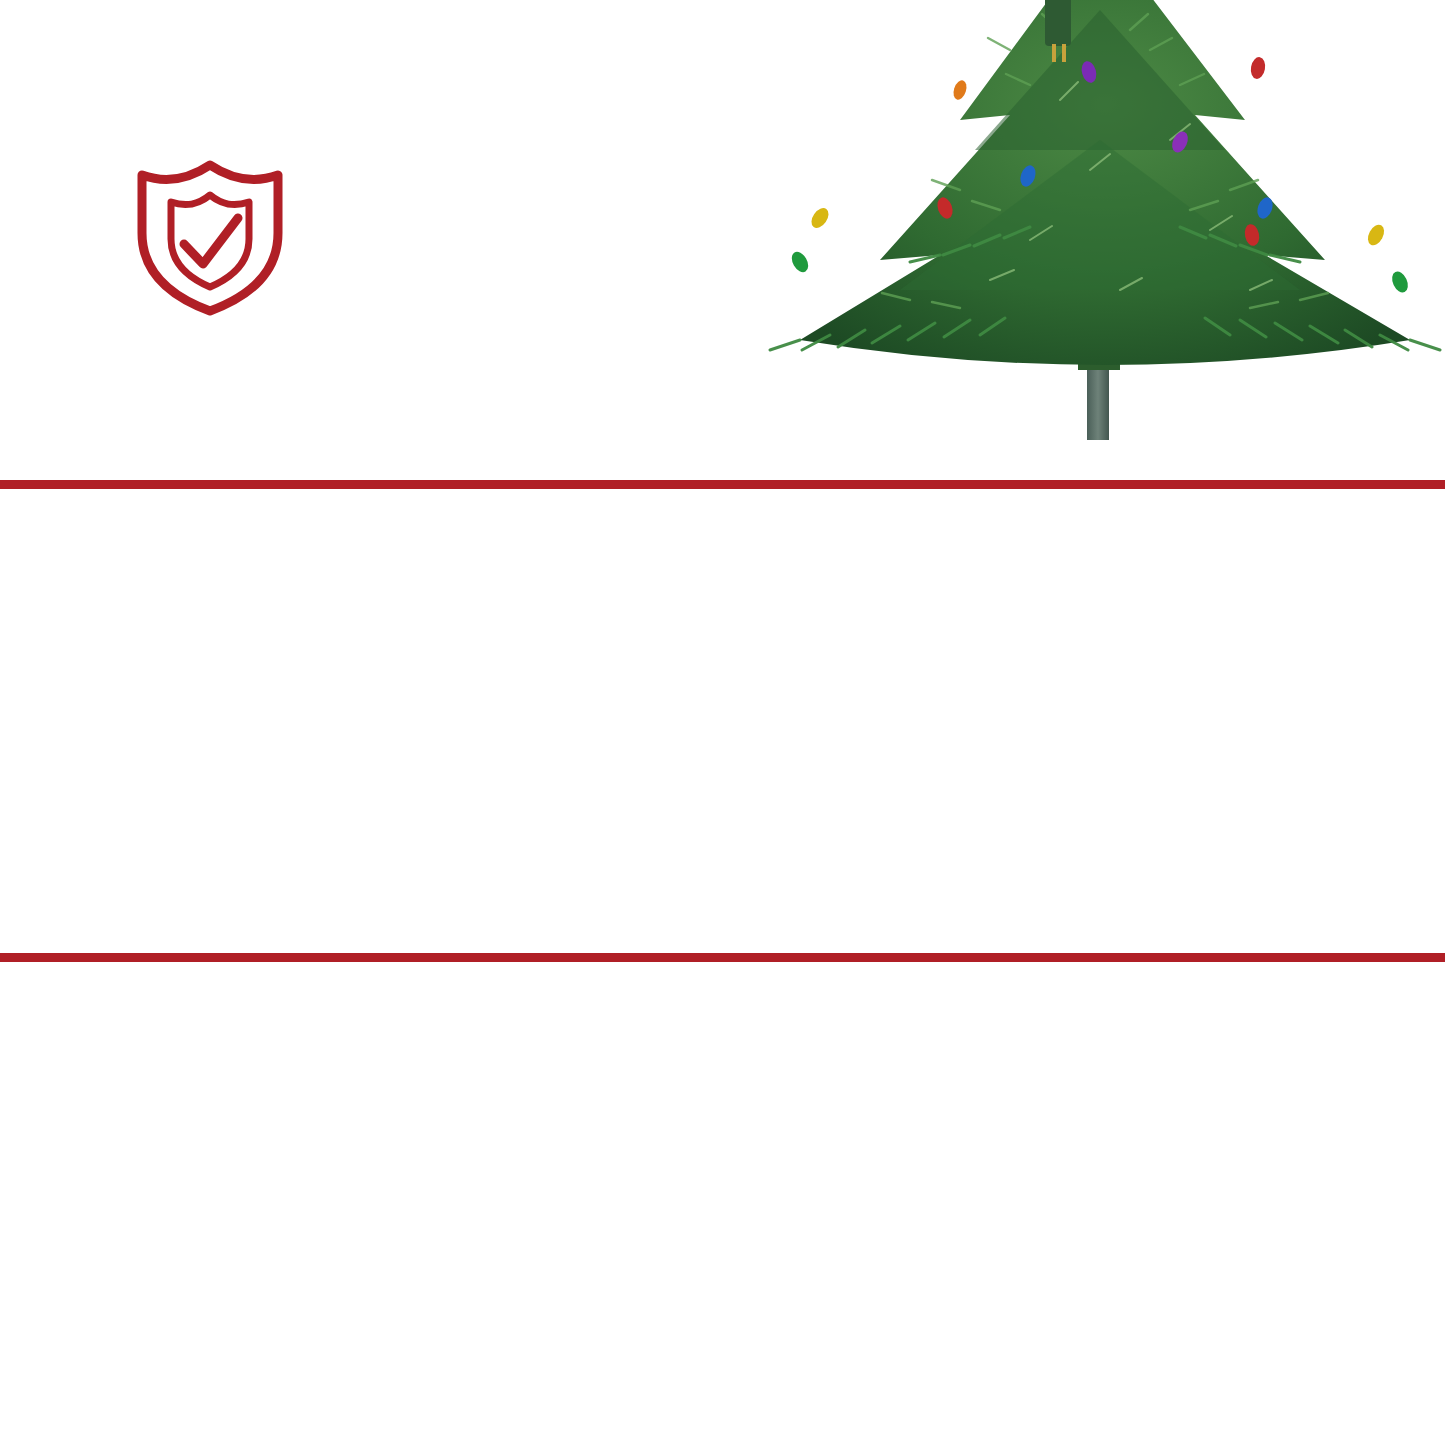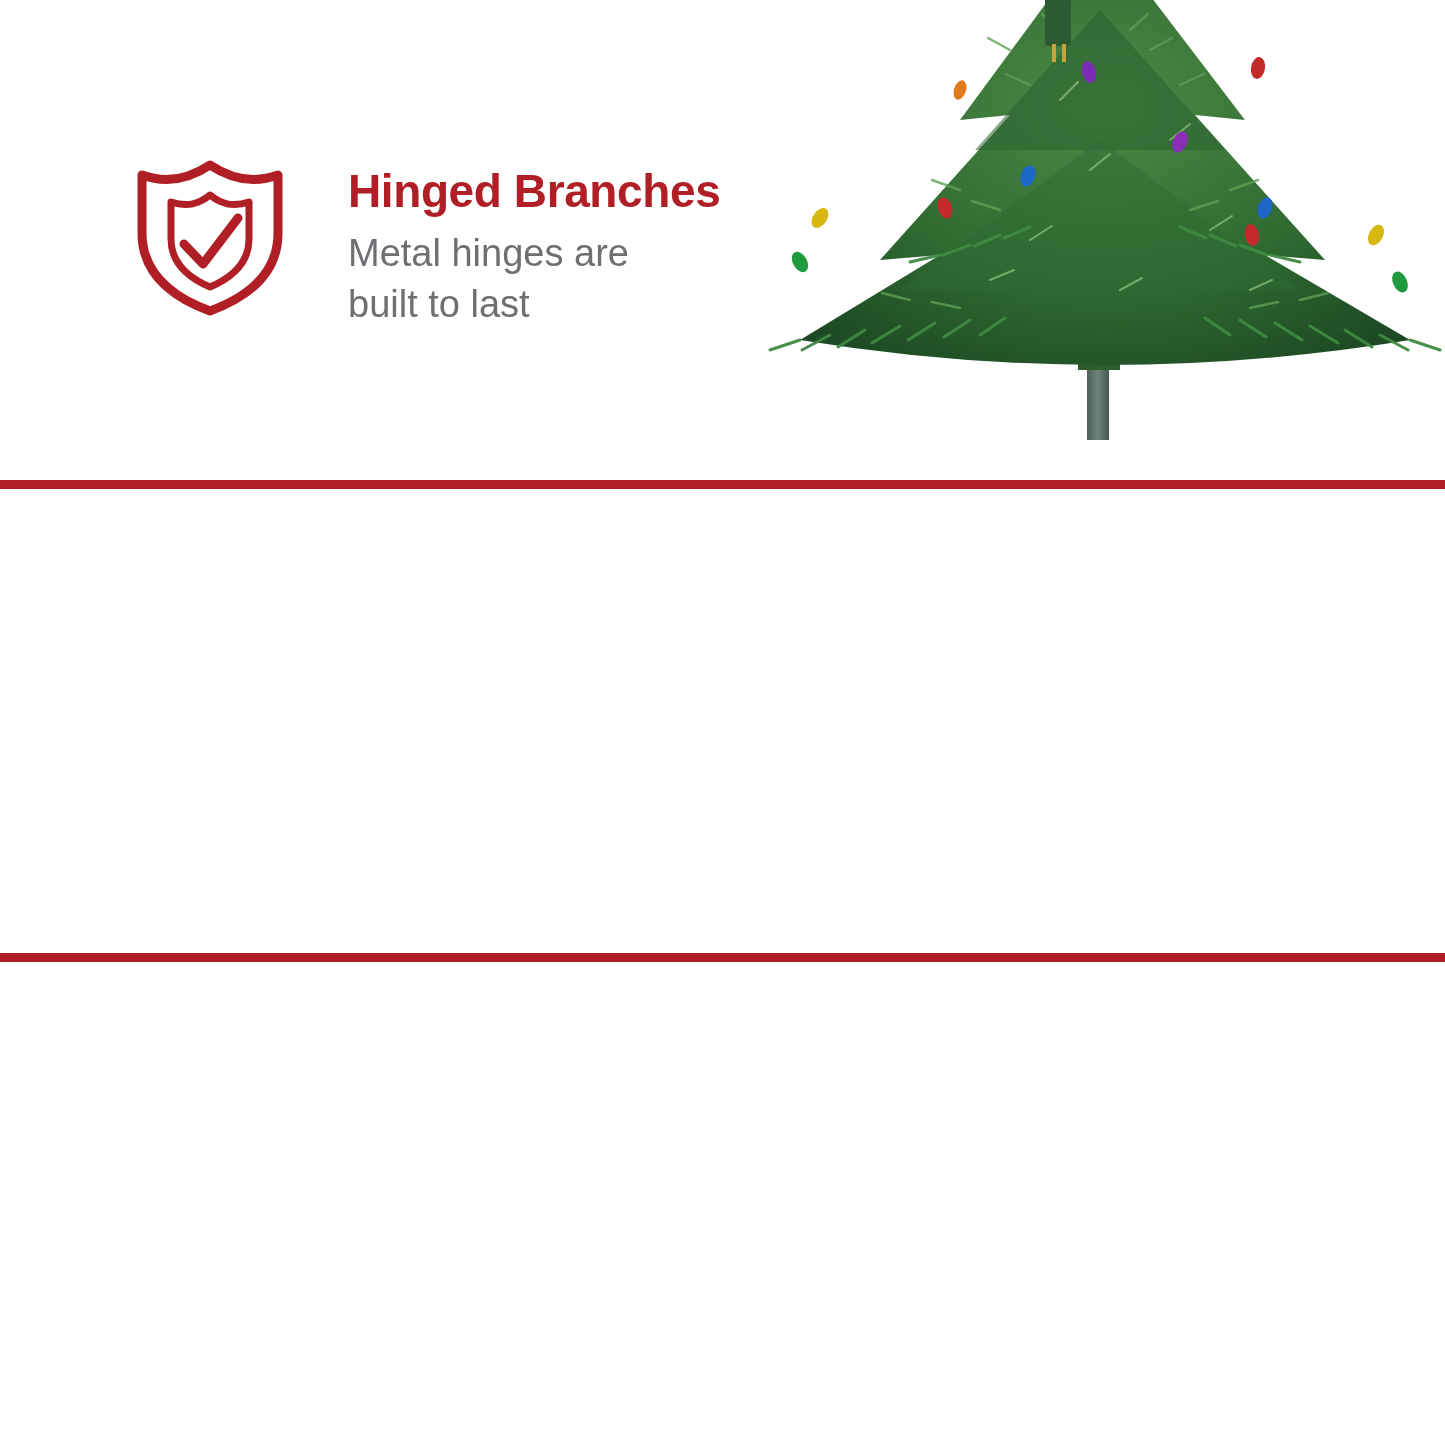--- a/index.html
+++ b/index.html
@@ -150,27 +150,20 @@
     <div class="icon-wrap" id="icon-shield">
       <svg width="160" height="162" viewBox="0 0 160 162" xmlns="http://www.w3.org/2000/svg">
         <g fill="none" stroke="#B01F26" stroke-linecap="round" stroke-linejoin="round">
           <path d="M12 20 C34 28 56 26 80 10 C104 26 126 28 148 20 L148 78 C148 118 118 142 80 156 C42 142 12 118 12 78 Z" stroke-width="9"></path>
           <path d="M41 47 C56 52 68 50 80 40 C92 50 104 52 119 47 L119 84 C119 108 101 123 80 132 C59 123 41 108 41 84 Z" stroke-width="7"></path>
           <path d="M54 89 L73 109 L108 63" stroke-width="9"></path>
         </g>
       </svg>
     </div>
 
-    <div class="feature-text" id="text-hinged">
-      <h2 class="feature-title">Hinged Branches</h2>
-      <p class="feature-sub">
-        <span>Metal hinges are</span>
-        <span>built to last</span>
-      </p>
-    </div>
   </div>
 
   <div class="divider" id="divider-top"></div>
 
   <div class="panel" id="panel-pvc">
 
     
     
 
     

